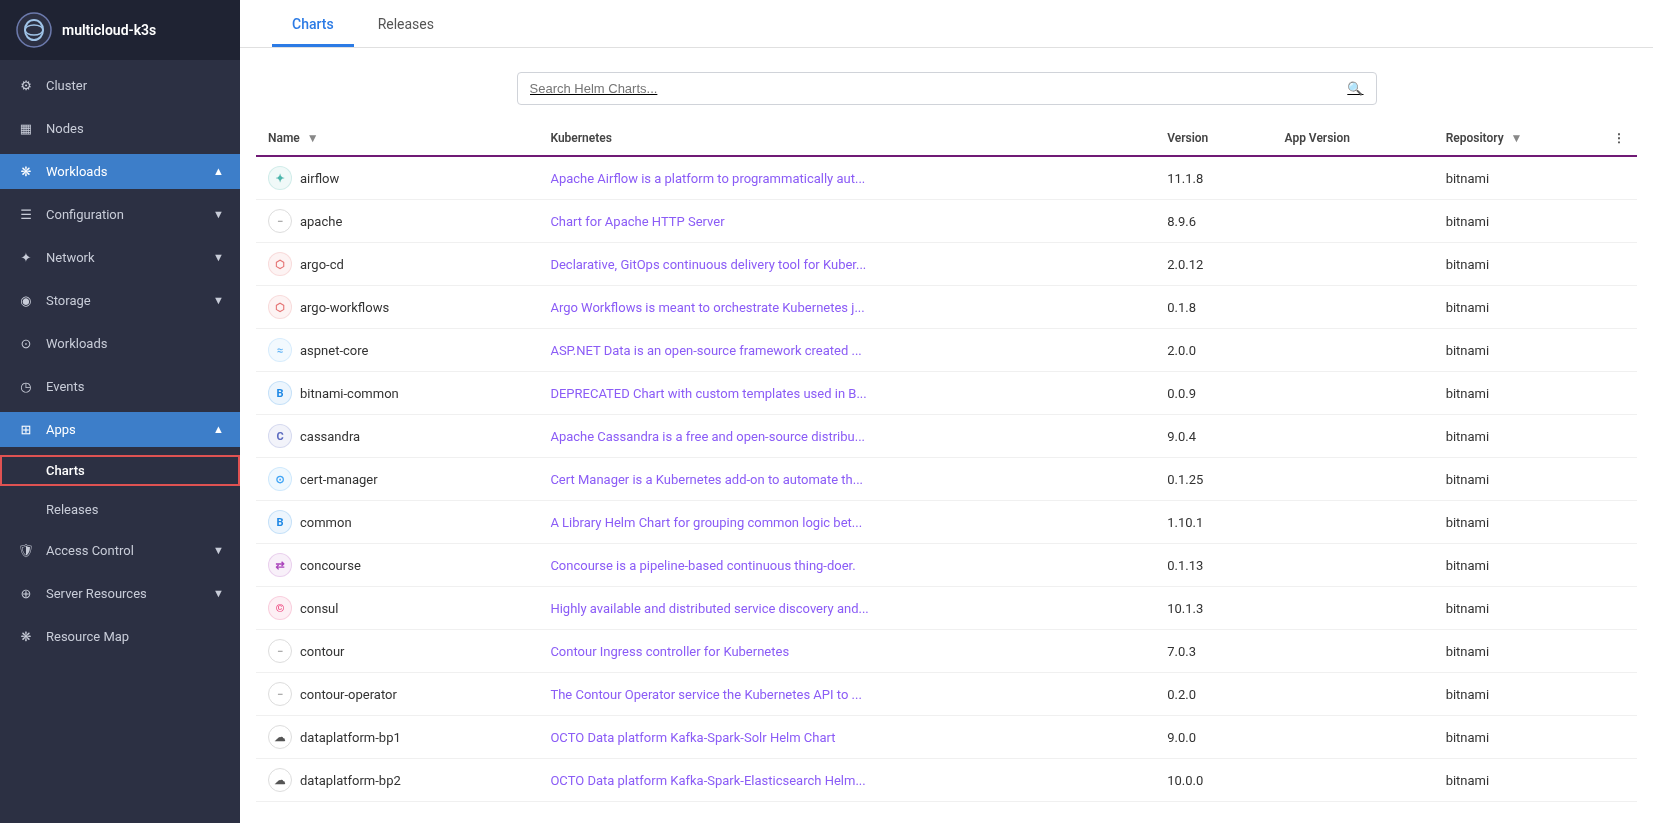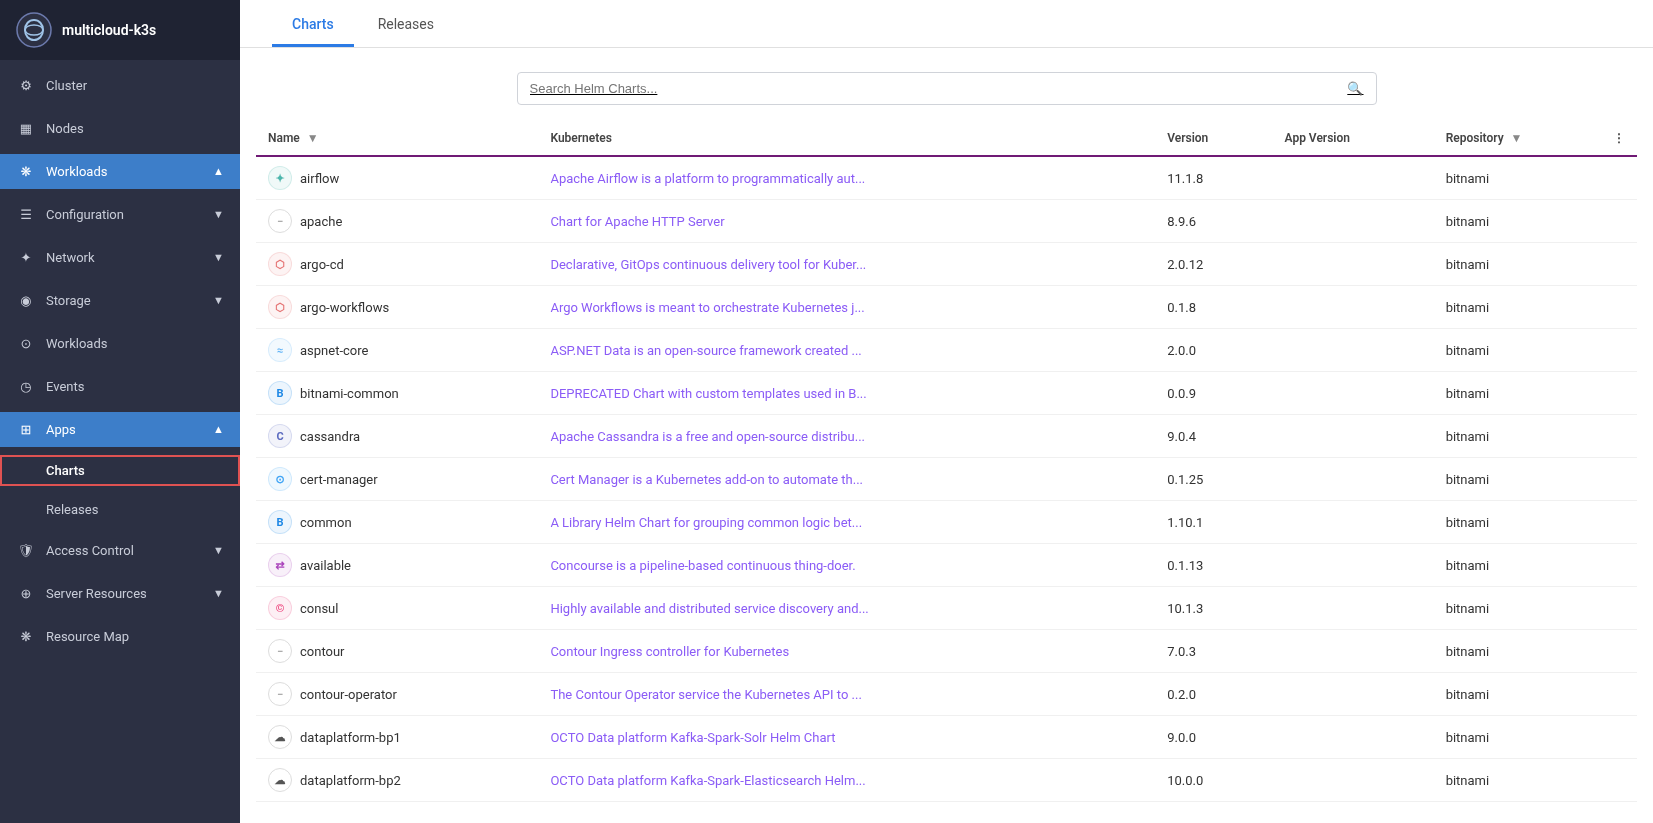--- a/index.html
+++ b/index.html
@@ -414,21 +414,21 @@
       </td>
       <td class="desc-cell">A Library Helm Chart for grouping common logic bet...</td>
       <td>1.10.1</td>
       <td></td>
       <td>bitnami</td>
     </tr>
             <tr>
       <td>
         <div class="name-cell">
           <span class="chart-icon" style="color:#ab47bc;border-color:#ab47bc30;background:#ab47bc15;">⇄</span>
-          <span>available</span>
+          <span>concourse</span>
         </div>
       </td>
       <td class="desc-cell">Concourse is a pipeline-based continuous thing-doer.</td>
       <td>0.1.13</td>
       <td></td>
       <td>bitnami</td>
     </tr>
             <tr>
       <td>
         <div class="name-cell">

